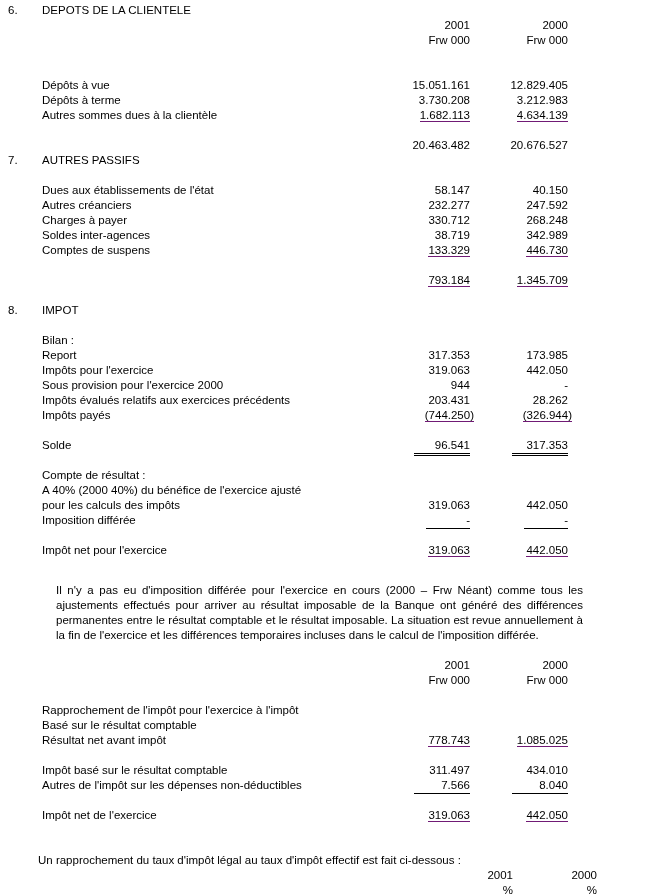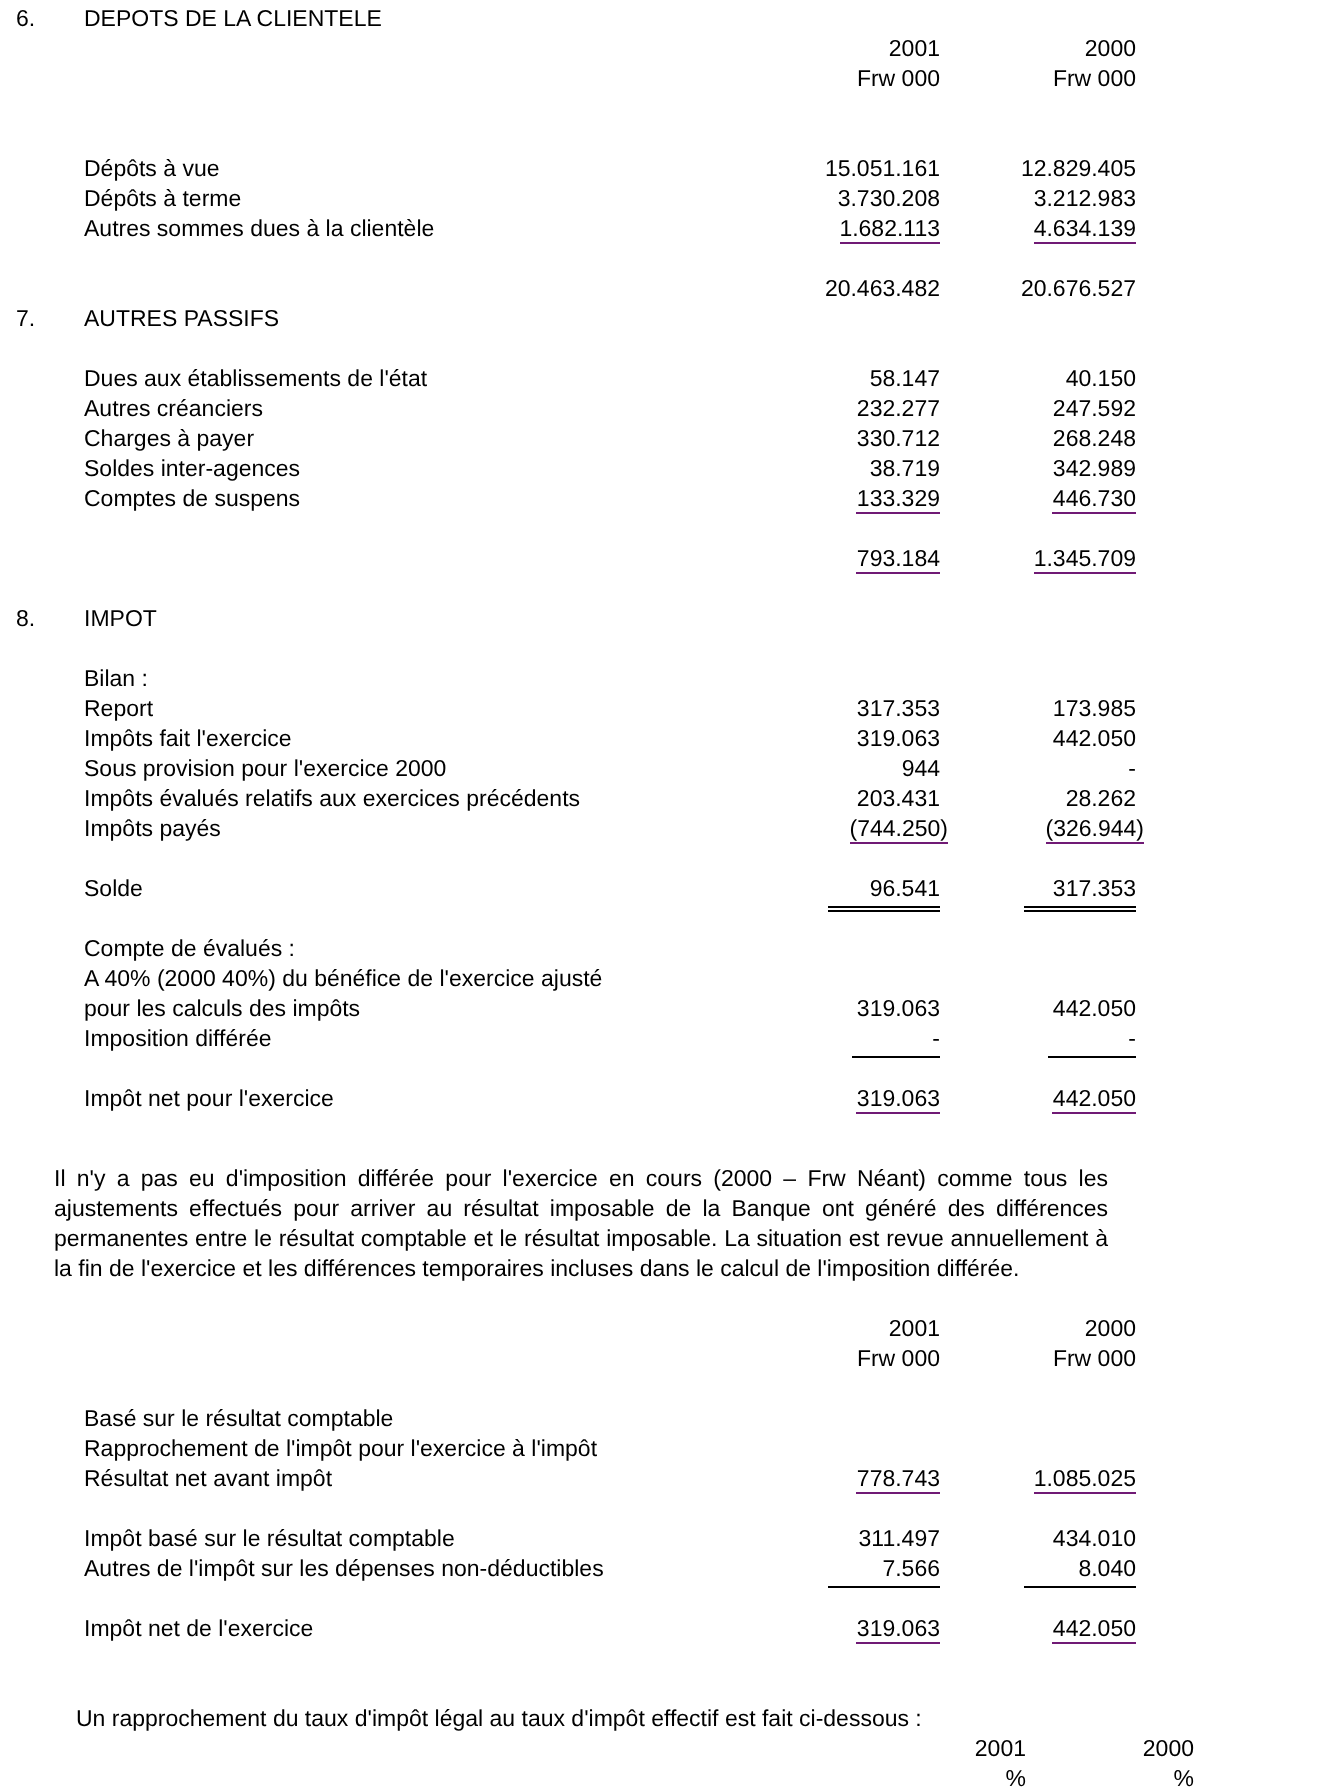--- a/index.html
+++ b/index.html
@@ -21,21 +21,21 @@
   .c1{flex:0 0 90px;width:90px;text-align:right;white-space:nowrap;}
   .c2{flex:0 0 90px;width:90px;margin-left:8px;text-align:right;white-space:nowrap;}
   .u{border-bottom:1px solid #701a75;}
   .uw{display:inline-block;width:44px;border-bottom:1px solid #000;text-align:right;}
   .uw2{display:inline-block;width:56px;border-bottom:1px solid #000;text-align:right;}
   .dw{display:inline-block;width:56px;border-bottom:3px double #000;text-align:right;}
   .paren{margin-right:-4px;}
   .sp{height:15px;}
   .sp10{height:10px;}
   .sp30{height:30px;}
-  .para{margin-left:27px;width:527px;text-align:justify;}
+  .para{margin-left:56px;width:527px;text-align:justify;}
   .tbl2{margin-left:38px;width:559px;}
   .c1b{flex:0 0 90px;width:90px;text-align:right;white-space:nowrap;}
   .c2b{flex:0 0 76px;width:76px;margin-left:8px;text-align:right;white-space:nowrap;}
 </style>
 </head>
 <body>
 
 <div class="page">
 <div class="content">
 
@@ -129,21 +129,21 @@
     <div class="sp"></div>
     <div class="row">
       <span class="lbl">Bilan :</span>
     </div>
     <div class="row">
       <span class="lbl">Report</span>
       <span class="c1">317.353</span>
       <span class="c2">173.985</span>
     </div>
     <div class="row">
-      <span class="lbl">Impôts fait l'exercice</span>
+      <span class="lbl">Impôts pour l'exercice</span>
       <span class="c1">319.063</span>
       <span class="c2">442.050</span>
     </div>
     <div class="row">
       <span class="lbl">Sous provision pour l'exercice 2000</span>
       <span class="c1">944</span>
       <span class="c2">-</span>
     </div>
     <div class="row">
       <span class="lbl">Impôts évalués relatifs aux exercices précédents</span>
@@ -156,21 +156,21 @@
       <span class="c2"><span class="u paren">(326.944)</span></span>
     </div>
     <div class="sp"></div>
     <div class="row">
       <span class="lbl">Solde</span>
       <span class="c1"><span class="dw">96.541</span></span>
       <span class="c2"><span class="dw">317.353</span></span>
     </div>
     <div class="sp"></div>
     <div class="row">
-      <span class="lbl">Compte de évalués :</span>
+      <span class="lbl">Compte de résultat :</span>
     </div>
     <div class="row">
       <span class="lbl">A 40% (2000 40%) du bénéfice de l'exercice ajusté</span>
     </div>
     <div class="row">
       <span class="lbl">pour les calculs des impôts</span>
       <span class="c1">319.063</span>
       <span class="c2">442.050</span>
     </div>
     <div class="row">
@@ -199,24 +199,24 @@
       <span class="c1">2001</span>
       <span class="c2">2000</span>
     </div>
     <div class="row">
       <span class="lbl"></span>
       <span class="c1">Frw 000</span>
       <span class="c2">Frw 000</span>
     </div>
     <div class="sp"></div>
     <div class="row">
+      <span class="lbl">Rapprochement de l'impôt pour l'exercice à l'impôt</span>
+    </div>
+    <div class="row">
       <span class="lbl">Basé sur le résultat comptable</span>
-    </div>
-    <div class="row">
-      <span class="lbl">Rapprochement de l'impôt pour l'exercice à l'impôt</span>
     </div>
     <div class="row">
       <span class="lbl">Résultat net avant impôt</span>
       <span class="c1"><span class="u">778.743</span></span>
       <span class="c2"><span class="u">1.085.025</span></span>
     </div>
     <div class="sp"></div>
     <div class="row">
       <span class="lbl">Impôt basé sur le résultat comptable</span>
       <span class="c1">311.497</span>

